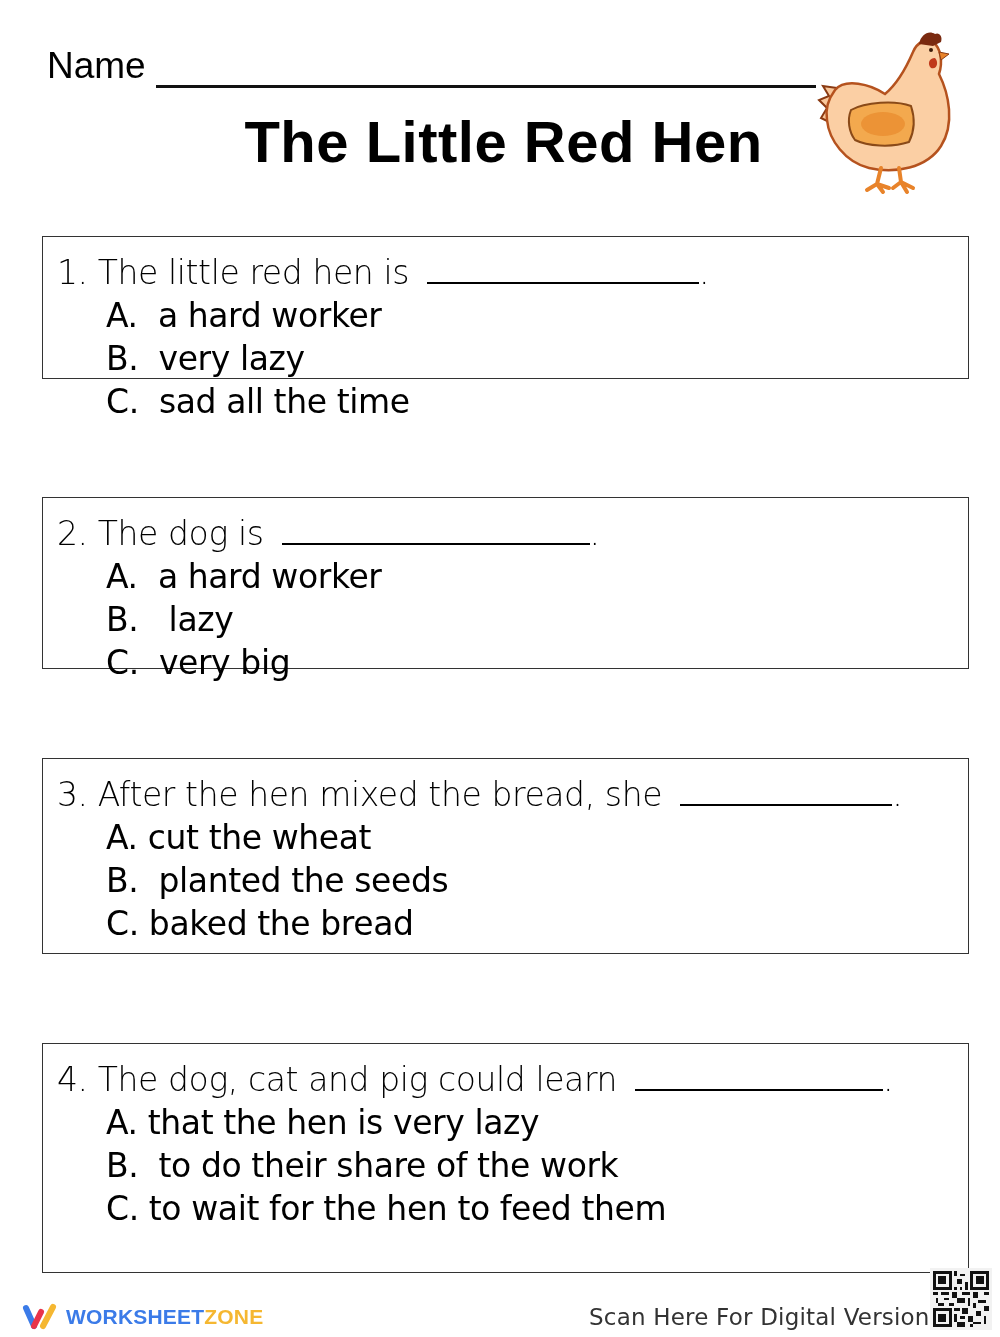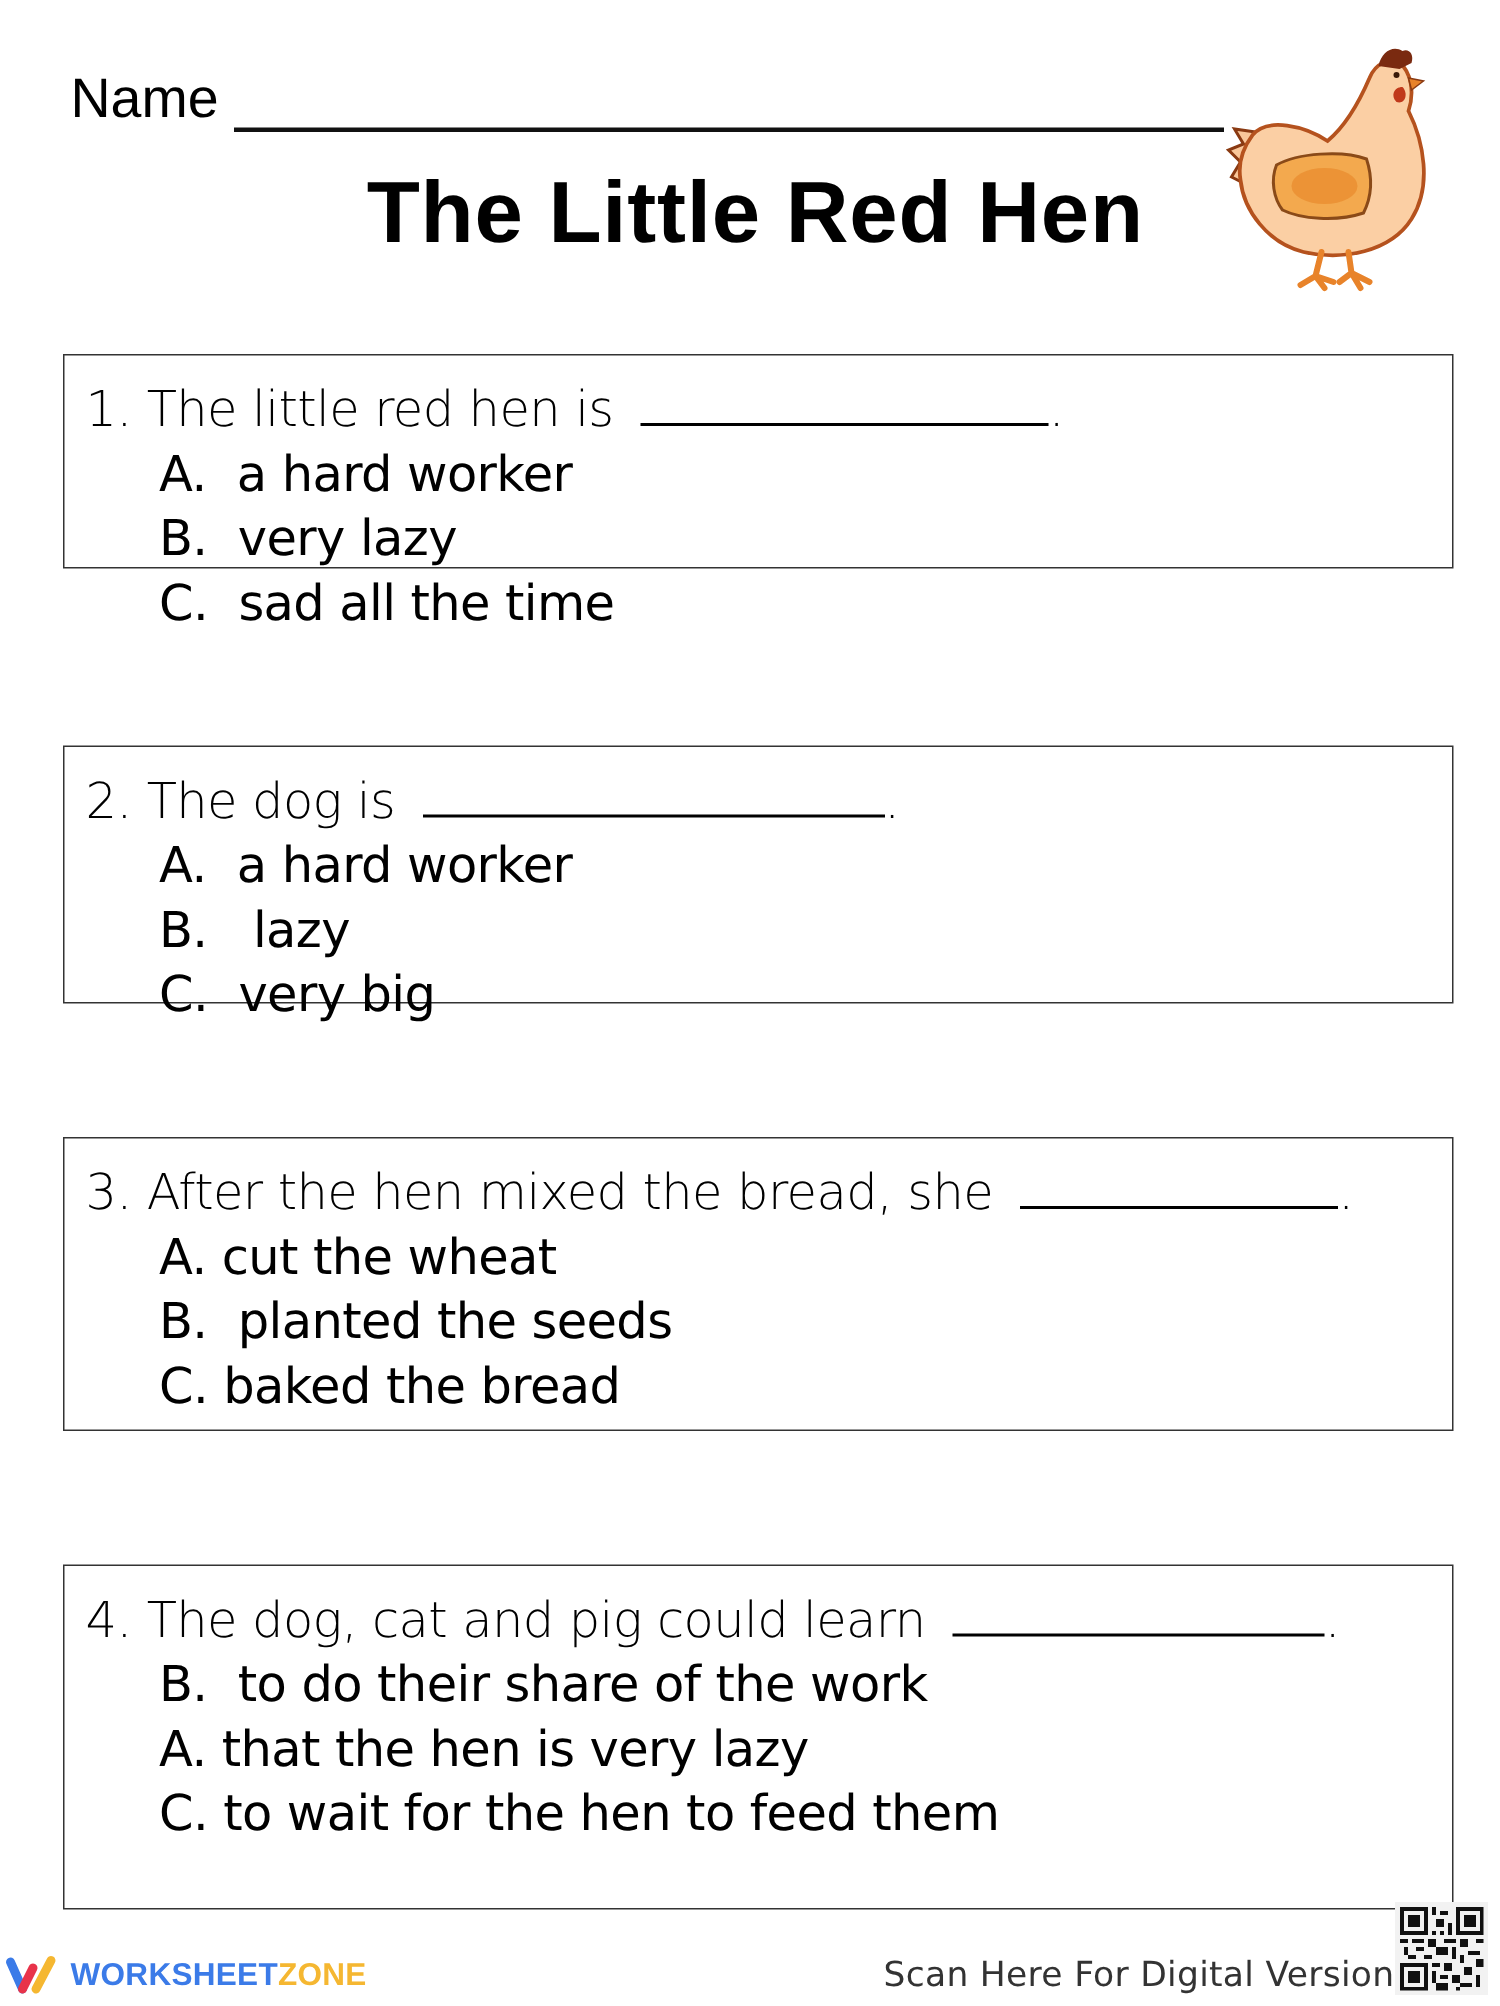--- a/index.html
+++ b/index.html
@@ -17,21 +17,21 @@
     .qtext { font-size: 33px; line-height: 43px; font-weight: 300; letter-spacing: -0.4px; white-space: nowrap; }
     .blank { display: inline-block; border-bottom: 2px solid #000; height: 30px; vertical-align: baseline; margin-left: 8px; }
     .opt { font-size: 33px; line-height: 43px; padding-left: 49px; letter-spacing: -0.4px; white-space: nowrap; }
     .opt .letter { display: inline-block; }
 
     #q1 { top: 236px; height: 143px; }
     #q2 { top: 497px; height: 172px; }
     #q3 { top: 758px; height: 196px; }
     #q4 { top: 1043px; height: 230px; }
 
-    .footer-logo { position: absolute; left: 1px; top: 1302px; display: flex; align-items: center; }
+    .footer-logo { position: absolute; left: 20px; top: 1302px; display: flex; align-items: center; }
     .logo-mark { width: 42px; height: 30px; }
     .logo-text { font-family: "Liberation Sans", sans-serif; font-weight: bold; font-size: 21px; margin-left: 4px; letter-spacing: 0.2px; }
     .logo-w { color: #3b7be8; }
     .logo-z { color: #f5b731; }
 
     .scan-text { position: absolute; left: 589px; top: 1304px; font-size: 23px; color: #333; font-family: "DejaVu Sans", sans-serif; letter-spacing: 0.2px; }
     .qr { position: absolute; left: 930px; top: 1268px; width: 62px; height: 62px; background: #f2f2f2; padding: 3px; box-sizing: border-box; }
   </style>
 </head>
 <body>
@@ -96,22 +96,22 @@
   <div class="opt"><span class="letter">B.</span>&nbsp;<span> planted the seeds</span></div>
   <div class="opt"><span class="letter">C.</span>&nbsp;<span>baked the bread</span></div>
 </div>
 
 <div class="qbox" id="q4">
   <div class="qtext">
     <span>4.</span>
     <span>The dog, cat and pig could learn</span>
     <span class="blank" style="width:248px"></span><span>.</span>
   </div>
+  <div class="opt"><span class="letter">A.</span>&nbsp;<span>that the hen is very lazy</span></div>
   <div class="opt"><span class="letter">B.</span>&nbsp;<span> to do their share of the work</span></div>
-  <div class="opt"><span class="letter">A.</span>&nbsp;<span>that the hen is very lazy</span></div>
   <div class="opt"><span class="letter">C.</span>&nbsp;<span>to wait for the hen to feed them</span></div>
 </div>
 
 <div class="footer-logo">
   <svg class="logo-mark" viewBox="0 0 42 30" xmlns="http://www.w3.org/2000/svg">
     <line x1="6" y1="6" x2="14" y2="24" stroke="#3b7be8" stroke-width="6" stroke-linecap="round"></line>
     <line x1="14" y1="24" x2="21" y2="10" stroke="#e8334a" stroke-width="6" stroke-linecap="round"></line>
     <line x1="23" y1="24" x2="33" y2="5" stroke="#f5b731" stroke-width="6" stroke-linecap="round"></line>
   </svg>
   <span class="logo-text"><span class="logo-w">WORKSHEET</span><span class="logo-z">ZONE</span></span>

